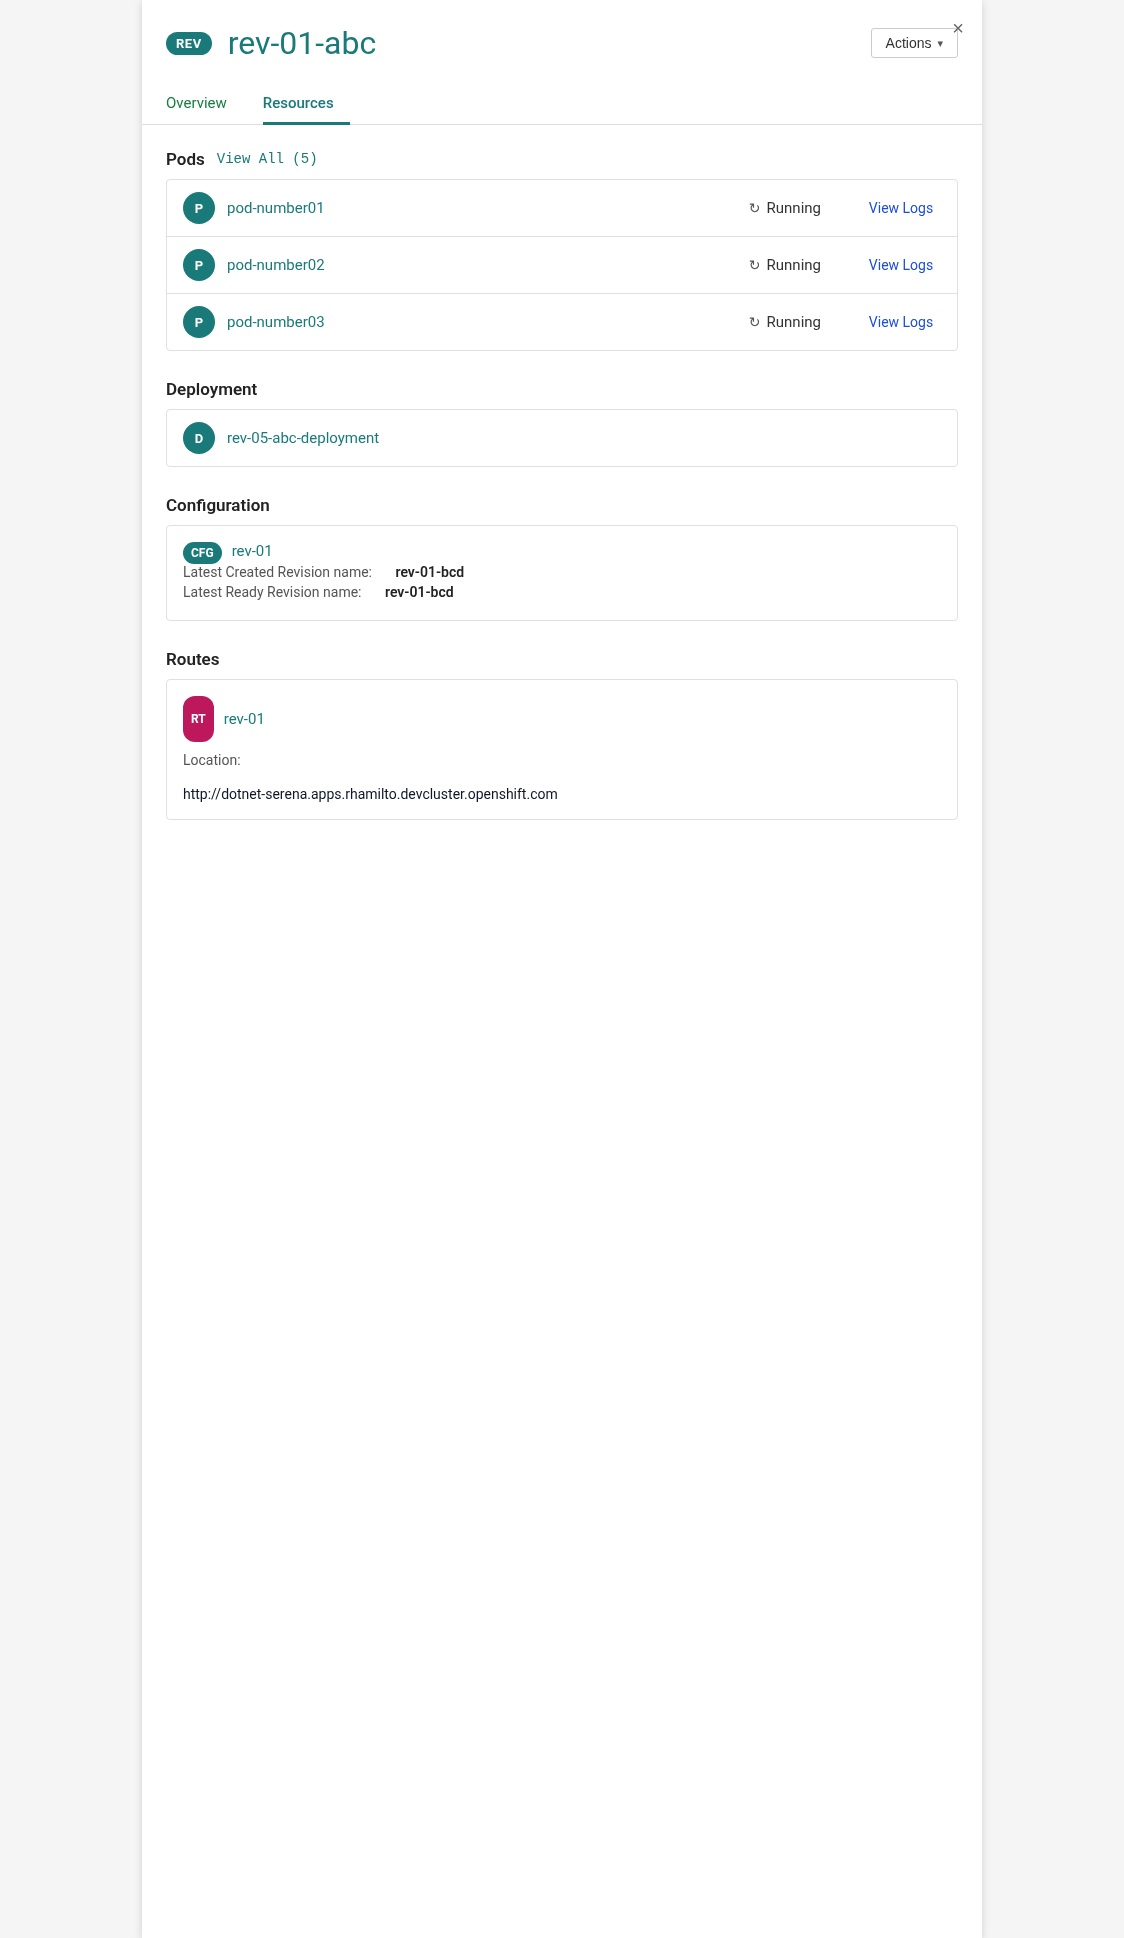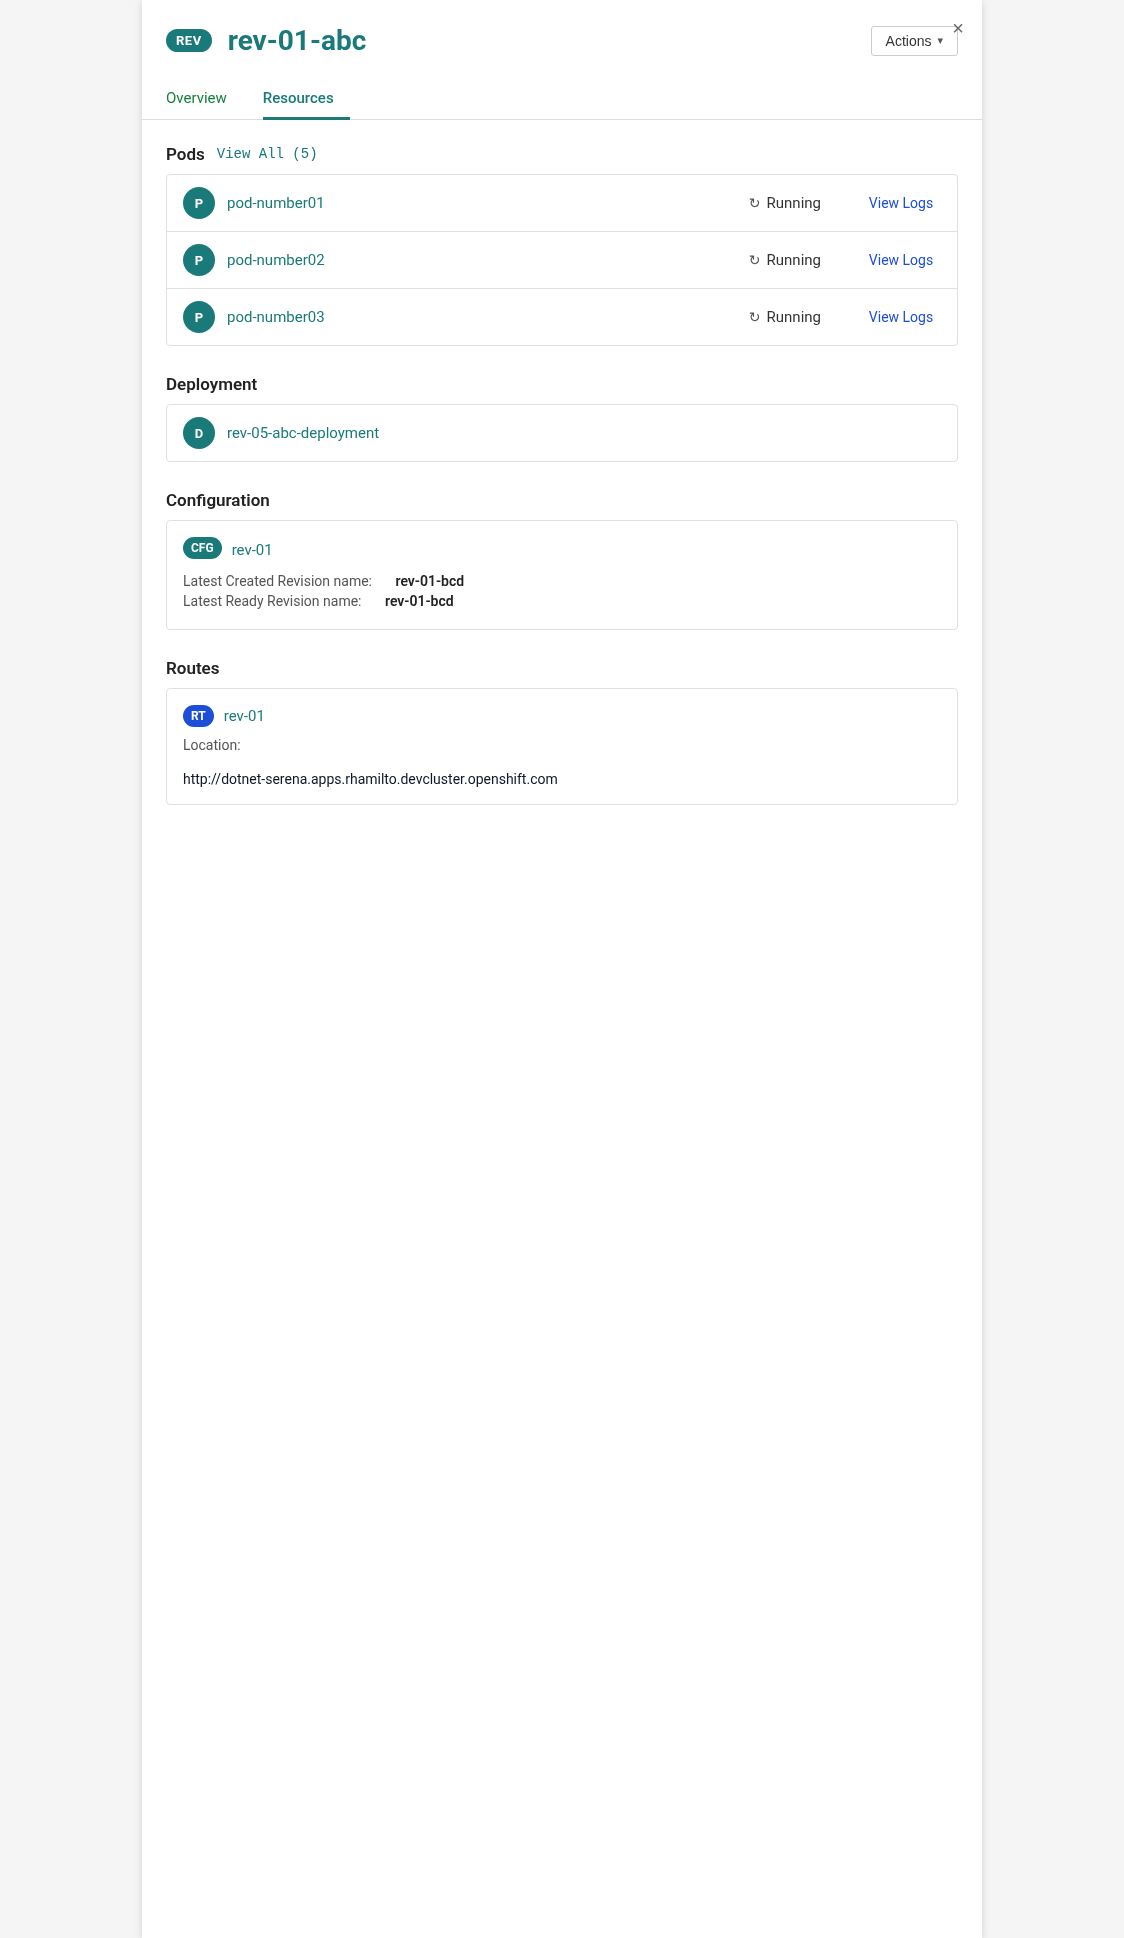--- a/index.html
+++ b/index.html
@@ -60,22 +60,22 @@
       background: #1a7a7a;
       color: #fff;
       font-size: 13px;
       font-weight: bold;
       padding: 4px 10px;
       border-radius: 12px;
       letter-spacing: 0.5px;
     }
 
     .panel-title {
-      font-size: 28px;
-      font-weight: 700;
+      font-size: 32px;
+      font-weight: 400;
       color: #1a7a7a;
     }
 
     .actions-btn {
       border: 1px solid #ccc;
       background: #fff;
       padding: 6px 14px;
       font-size: 14px;
       color: #333;
       cursor: pointer;
@@ -180,24 +180,24 @@
     .badge-cfg {
       background: #1a7a7a;
       width: auto;
       border-radius: 12px;
       padding: 4px 8px;
       font-size: 12px;
       height: auto;
     }
 
     .badge-rt {
-      background: #1d4ed8;
+      background: #be185d;
       width: auto;
       border-radius: 12px;
-      padding: 4px 8px;
+      padding: 16px 8px;
       font-size: 12px;
       height: auto;
     }
 
     .resource-name {
       color: #1a7a7a;
       font-size: 15px;
       margin-left: 12px;
       flex: 1;
       cursor: pointer;
@@ -229,23 +229,23 @@
     }
 
     .config-card {
       border: 1px solid #e0e0e0;
       border-radius: 4px;
       padding: 16px;
     }
 
     .config-header {
       display: flex;
-      align-items: flex-end;
+      align-items: flex-start;
       gap: 10px;
-      margin-bottom: 14px;
+      margin-bottom: 0;
     }
 
     .config-detail {
       font-size: 14px;
       color: #555;
       margin-bottom: 4px;
     }
 
     .config-detail strong {
       color: #222;

